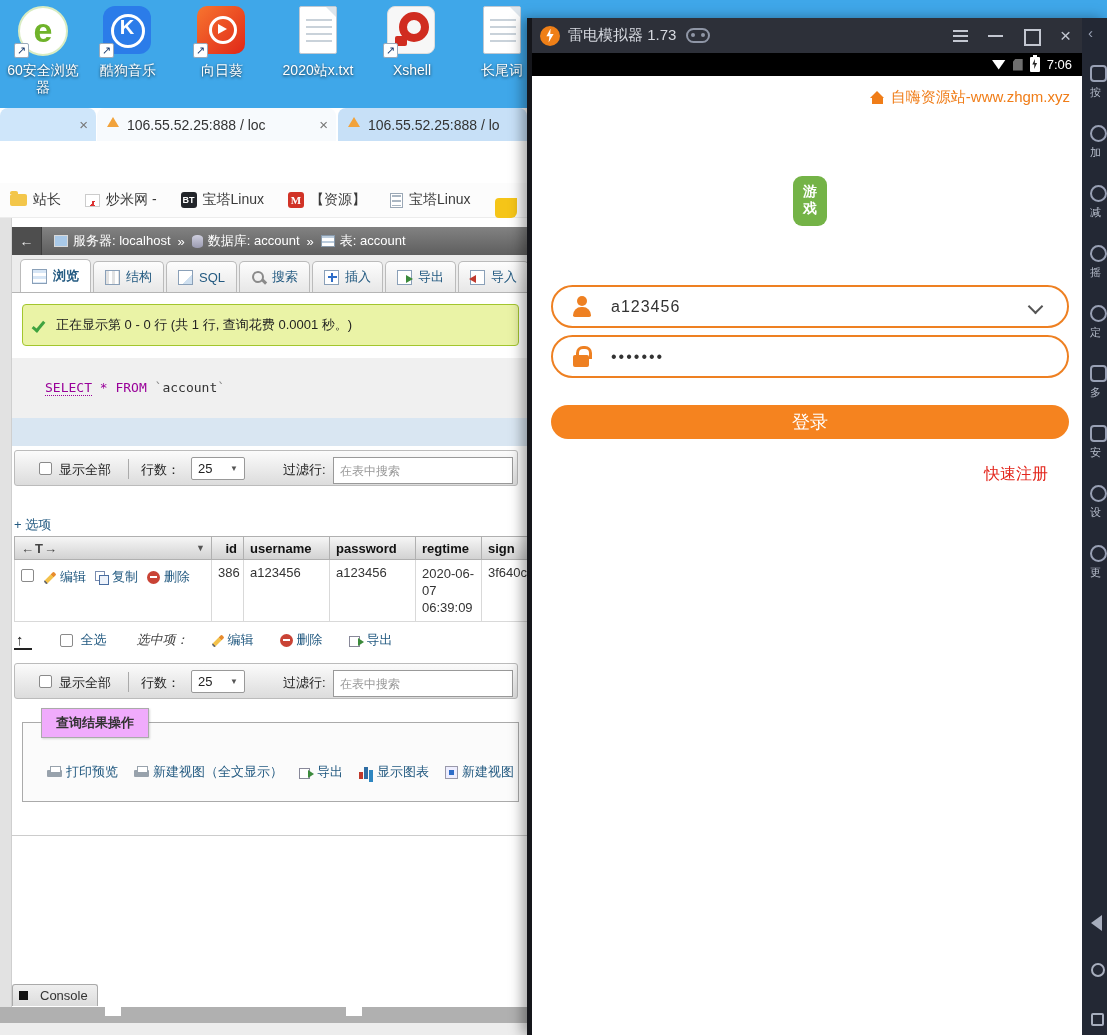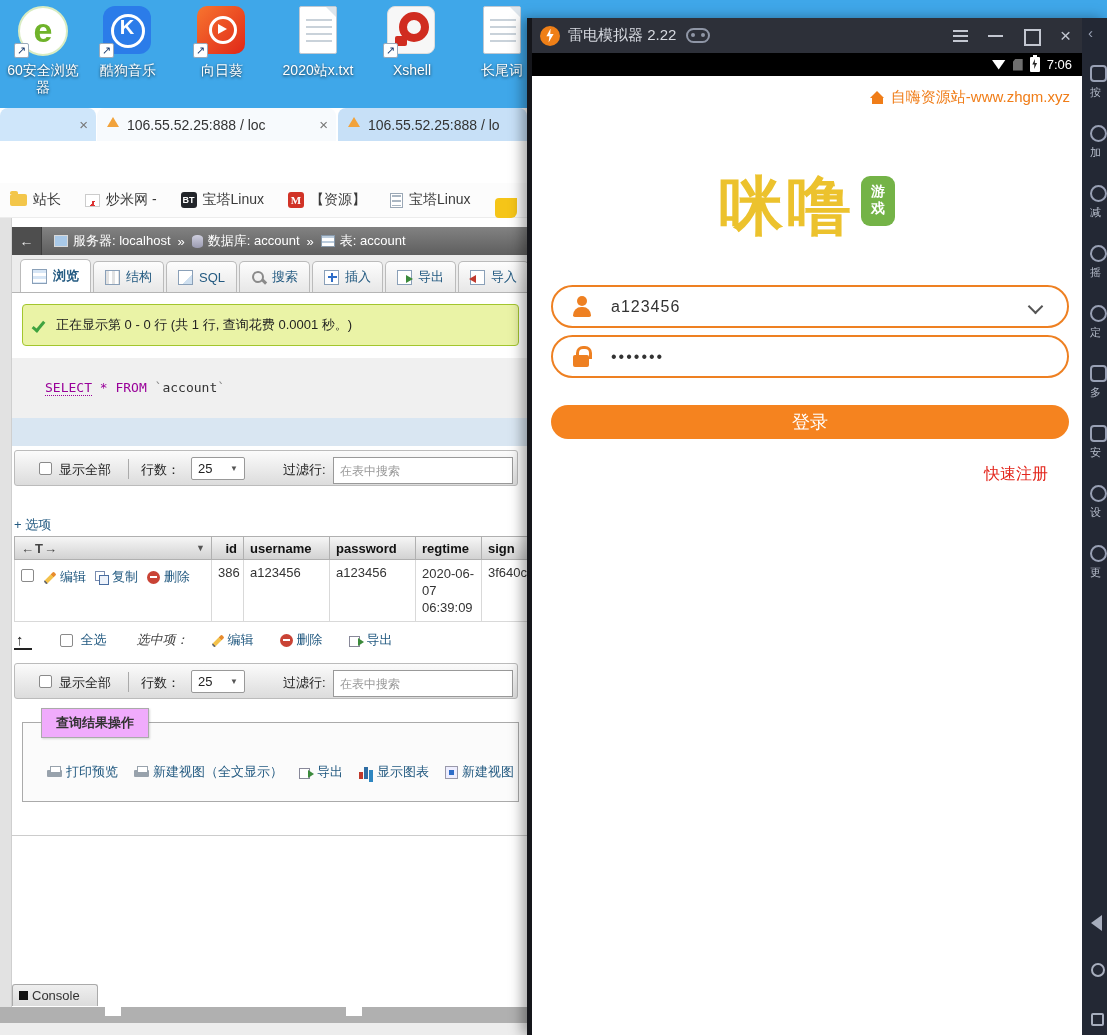--- a/index.html
+++ b/index.html
@@ -149,21 +149,21 @@
   .prico{width:15px;height:13px;position:relative;flex:none;}
   .prico::before{content:"";position:absolute;left:0;top:4px;width:15px;height:7px;background:#98a2ac;border-radius:1px;}
   .prico::after{content:"";position:absolute;left:3px;top:0;width:9px;height:5px;background:#fff;border:1px solid #98a2ac;}
   .chico{width:14px;height:13px;position:relative;flex:none;}
   .chico::before{content:"";position:absolute;left:0;bottom:0;width:4px;height:7px;background:#c0392b;}
   .chico::after{content:"";position:absolute;left:5px;bottom:0;width:4px;height:12px;background:#2e6da4;box-shadow:5px 3px 0 -0px #2e86c1;}
   .vwico{width:13px;height:13px;border:1px solid #99a;background:#eef;position:relative;flex:none;}
   .vwico::before{content:"";position:absolute;left:3px;top:3px;width:5px;height:5px;background:#2e6dc8;}
   .hr835{position:absolute;left:12px;right:0;top:617px;height:1px;background:#ccc;}
   .consoletab{position:absolute;left:12px;top:766px;width:86px;height:22px;background:linear-gradient(#efefef,#dcdcdc);
-      border:1px solid #aaa;border-bottom:none;display:flex;align-items:center;gap:4px;padding-left:6px;
+      border:1px solid #aaa;border-bottom:none;display:flex;align-items:center;gap:12px;padding-left:6px;
       font-size:13px;color:#333;border-radius:3px 3px 0 0;}
   .csq{width:9px;height:9px;background:#111;}
   .strip1{position:absolute;left:0;top:1007px;width:527px;height:16px;background:#b0b0b0;z-index:1;}
   .strip2{position:absolute;left:0;top:1023px;width:527px;height:12px;background:#ededed;z-index:1;}
 
   
   .emu{position:absolute;left:527px;top:18px;width:580px;height:1017px;z-index:10;box-shadow:-5px 0 12px rgba(0,0,0,.35);}
   .eborder{position:absolute;left:0;top:0;width:5px;height:100%;background:#15161b;}
   .etitle{position:absolute;left:5px;top:0;width:550px;height:35px;background:#2d3039;display:flex;align-items:center;padding-left:8px;}
   .elogo{width:20px;height:20px;border-radius:50%;background:#ef7f17;position:relative;margin-right:8px;flex:none;}
@@ -493,42 +493,41 @@
         <span class="csq"></span>
         <span>Console</span>
       </div>
     </div>
   </div>
 
   <div class="emu">
     <div class="eborder"></div>
     <div class="etitle">
       <span class="elogo"></span>
-      <span class="etitletxt">雷电模拟器 2.22</span>
+      <span class="etitletxt">雷电模拟器 1.73</span>
       <span class="egamepad"></span>
       <div class="ectls">
         <span class="ec ec-menu"></span>
         <span class="ec ec-min"></span>
         <span class="ec ec-max"></span>
         <span class="ec ec-close">×</span>
       </div>
     </div>
     <div class="estatus">
       <span class="wifi"></span>
       <span class="sim"></span>
       <span class="batt"></span>
       <span class="etime">7:06</span>
     </div>
     <div class="eapp">
       <div class="elink">
         <span class="ehouse"></span>
         <span>自嗨资源站-www.zhgm.xyz</span>
       </div>
       <div class="eglogo">
-        <span class="logotxt">咪噜</span>
         <span class="logobadge"><span>游</span><br><span>戏</span></span>
       </div>
       <div class="pill" style="top:209px;">
         <span class="personico"></span>
         <input class="pillinput" readonly="" value="a123456" style="">
         <span class="chev"></span>
       </div>
       <div class="pill" style="top:259px;">
         <span class="lockico"></span>
         <input class="pillinput" style="letter-spacing: 2px;" readonly="" value="•••••••">

